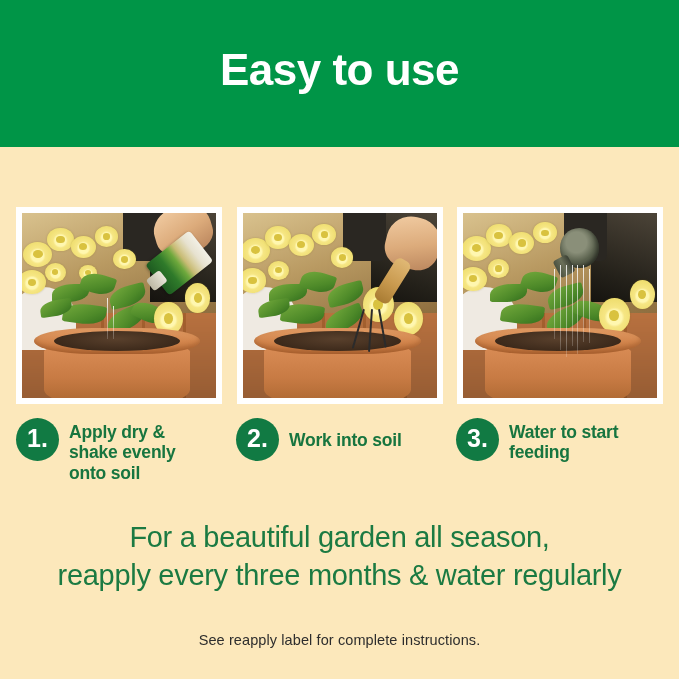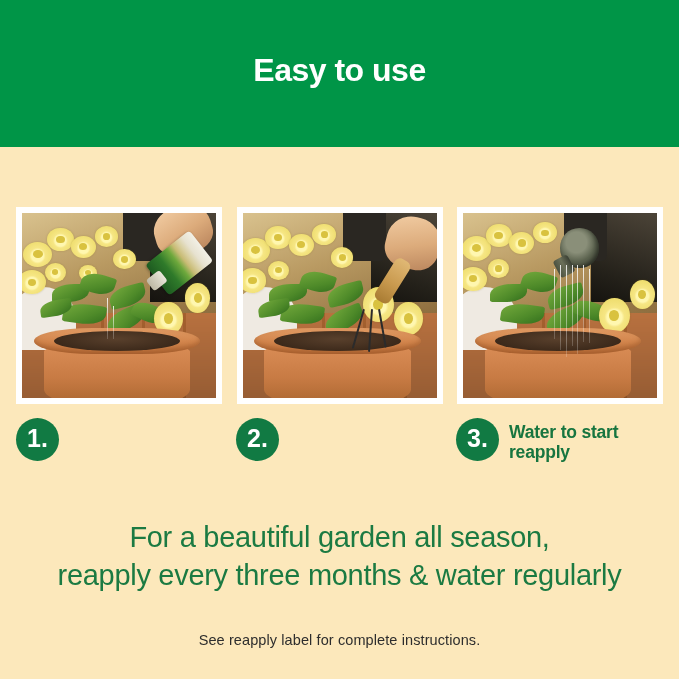--- a/index.html
+++ b/index.html
@@ -22,21 +22,21 @@
     top: 0;
     width: 679px;
     height: 147px;
     background: #009547;
     display: flex;
     align-items: center;
     justify-content: center;
   }
   .header-title {
     color: #ffffff;
-    font-size: 32px;
+    font-size: 44px;
     font-weight: bold;
     letter-spacing: -0.5px;
     line-height: 1;
     margin: 0;
     padding-bottom: 8px;
     font-family: "Liberation Sans", sans-serif;
   }
 
   
   .photo-strip {
@@ -429,29 +429,33 @@
         <div class="stream" style="left:47%;top:30%;height:38%"></div>
       </div>
     </div>
   </div>
 </div>
 
 <div class="step-row">
 
   <div class="step step-1">
     <div class="step-badge">1.</div>
+    <div class="step-label">Apply dry &amp;
+shake evenly
+onto soil</div>
   </div>
 
   <div class="step step-2">
     <div class="step-badge">2.</div>
+    <div class="step-label">Work into soil</div>
   </div>
 
   <div class="step step-3">
     <div class="step-badge">3.</div>
     <div class="step-label">Water to start
-reapply</div>
+feeding</div>
   </div>
 </div>
 
 <div class="tagline">For a beautiful garden all season,
 reapply every three months &amp; water regularly</div>
 
 <div class="footnote">See reapply label for complete instructions.</div>
 
 </body></html>

